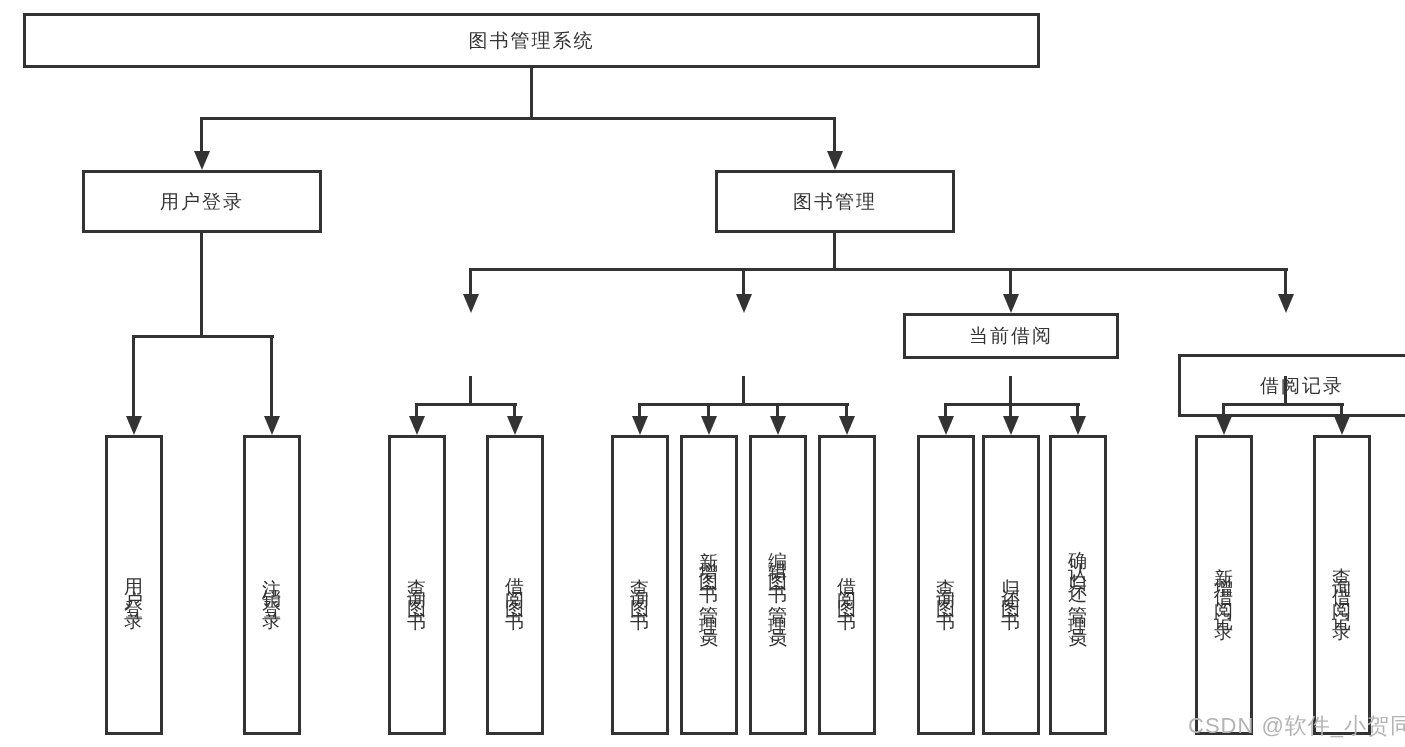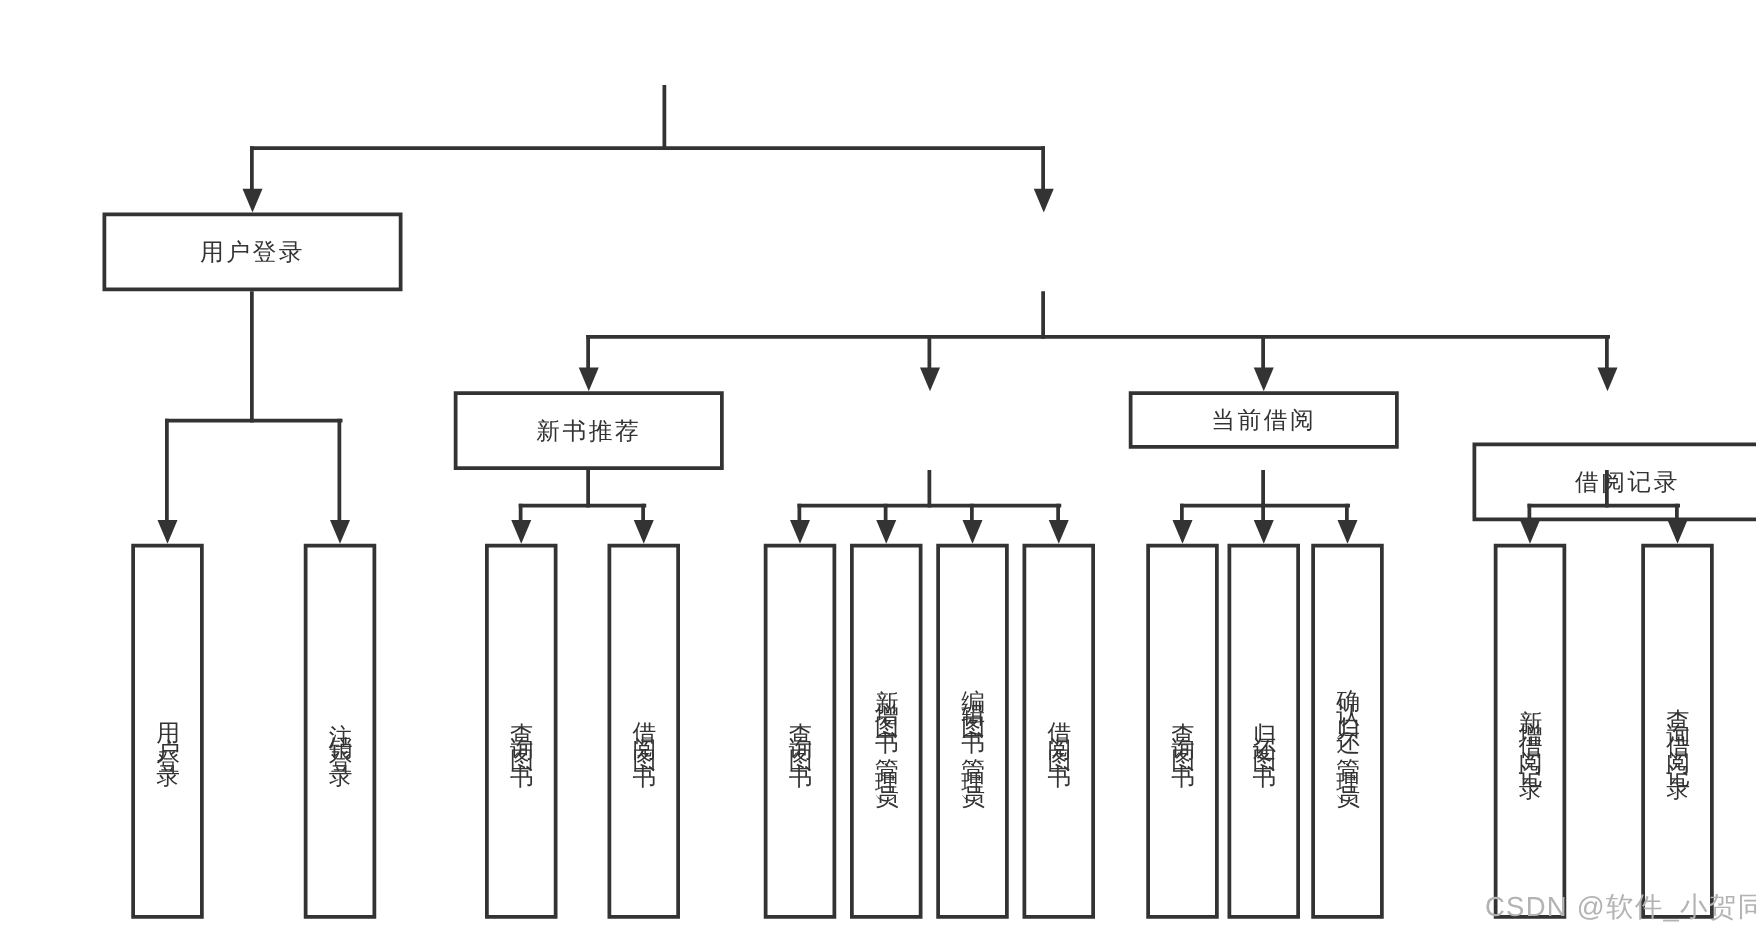--- a/index.html
+++ b/index.html
@@ -28,49 +28,50 @@
   .watermark{
     position:absolute;left:1188px;top:711px;z-index:10;
     font-size:22px;color:#b3b3b3;letter-spacing:1px;white-space:nowrap;
   }
 </style>
 </head>
 <body>
 
 <div class="stage">
 
+  <div class="box" style="left:23px;top:13px;width:1017px;height:55px;">图书管理系统</div>
 
   <div class="ln" style="left:530px;top:68px;width:3px;height:50px;"></div>
   <div class="ln" style="left:200px;top:117px;width:636px;height:3px;"></div>
   <div class="ln" style="left:200px;top:117px;width:3px;height:37px;"></div>
   <div class="arr" style="left:194px;top:151px;"></div>
   <div class="ln" style="left:833px;top:117px;width:3px;height:37px;"></div>
   <div class="arr" style="left:827px;top:151px;"></div>
 
   <div class="box" style="left:82px;top:170px;width:240px;height:63px;">用户登录</div>
+  <div class="box" style="left:715px;top:170px;width:240px;height:63px;">图书管理</div>
 
   <div class="ln" style="left:200px;top:233px;width:3px;height:105px;"></div>
   <div class="ln" style="left:132px;top:335px;width:142px;height:3px;"></div>
   <div class="ln" style="left:132px;top:335px;width:3px;height:82px;"></div>
   <div class="arr" style="left:126px;top:416px;"></div>
   <div class="ln" style="left:270px;top:335px;width:3px;height:82px;"></div>
   <div class="arr" style="left:264px;top:416px;"></div>
 
   <div class="ln" style="left:833px;top:233px;width:3px;height:38px;"></div>
   <div class="ln" style="left:469px;top:268px;width:819px;height:3px;"></div>
   <div class="ln" style="left:469px;top:268px;width:3px;height:29px;"></div>
   <div class="arr" style="left:463px;top:294px;"></div>
   <div class="ln" style="left:742px;top:268px;width:3px;height:29px;"></div>
   <div class="arr" style="left:736px;top:294px;"></div>
   <div class="ln" style="left:1009px;top:268px;width:3px;height:29px;"></div>
   <div class="arr" style="left:1003px;top:294px;"></div>
   <div class="ln" style="left:1284px;top:268px;width:3px;height:29px;"></div>
   <div class="arr" style="left:1278px;top:294px;"></div>
 
-  <div class="box" style="left:363px;top:313px;width:216px;height:63px;">新书推荐</div>
   <div class="box" style="left:903px;top:313px;width:216px;height:46px;">当前借阅</div>
   <div class="box" style="left:1178px;top:313px;width:248px;height:63px;margin-top:41px;">借阅记录</div>
 
   <div class="ln" style="left:469px;top:376px;width:3px;height:30px;"></div>
   <div class="ln" style="left:415px;top:403px;width:102px;height:3px;"></div>
   <div class="ln" style="left:415px;top:403px;width:3px;height:16px;"></div>
   <div class="arr" style="left:409px;top:416px;"></div>
   <div class="ln" style="left:513px;top:403px;width:3px;height:16px;"></div>
   <div class="arr" style="left:507px;top:416px;"></div>
 

